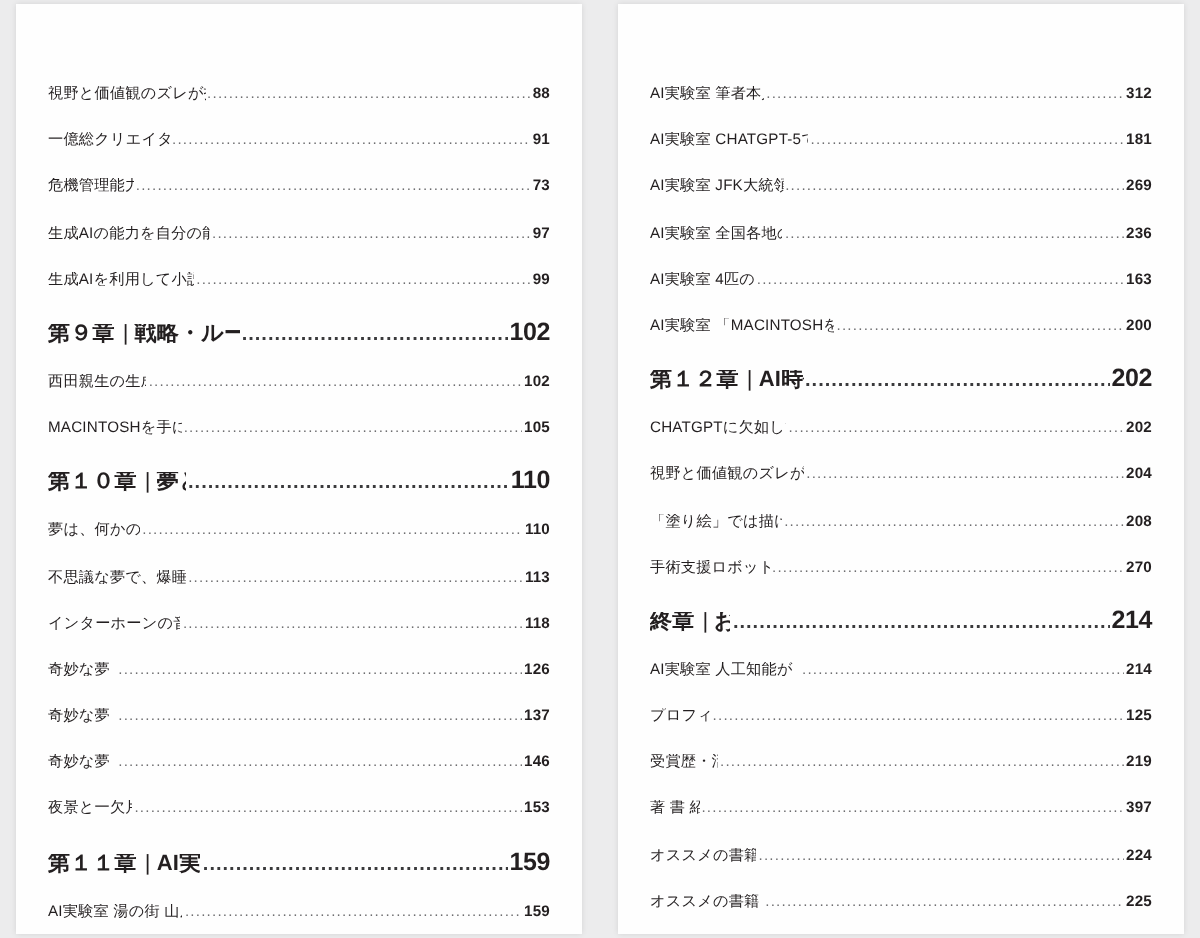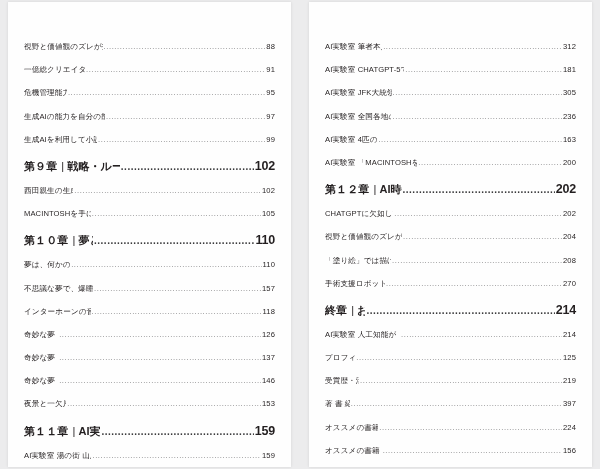--- a/index.html
+++ b/index.html
@@ -113,20 +113,21 @@
   }
 
   .entry-page {
     flex: 0 0 auto;
     text-align: right;
     color: #231f20;
   }
 
   .toc-entry.sub .entry-page {
     font-size: 7.6px;
+    font-weight: bold;
   }
 
   .toc-entry.chapter .entry-page {
     font-size: 12.5px;
     font-weight: 700;
     letter-spacing: -0.2px;
   }
 
   .chapter-label {
     display: inline;
@@ -154,21 +155,21 @@
           <span class="entry-page">88</span>
         </div>
         <div class="toc-entry sub">
           <span class="entry-title">一億総クリエイター時代の幻想</span>
           <span class="entry-dots"></span>
           <span class="entry-page">91</span>
         </div>
         <div class="toc-entry sub">
           <span class="entry-title">危機管理能力の欠如</span>
           <span class="entry-dots"></span>
-          <span class="entry-page">95</span>
+          <span class="entry-page">73</span>
         </div>
         <div class="toc-entry sub">
           <span class="entry-title">生成AIの能力を自分の能力と見誤る可能性あり</span>
           <span class="entry-dots"></span>
           <span class="entry-page">97</span>
         </div>
         <div class="toc-entry sub">
           <span class="entry-title">生成AIを利用して小説家になれるのか？</span>
           <span class="entry-dots"></span>
           <span class="entry-page">99</span>
@@ -194,21 +195,21 @@
           <span class="entry-page">110</span>
         </div>
         <div class="toc-entry sub">
           <span class="entry-title">夢は、何かの暗示！？</span>
           <span class="entry-dots"></span>
           <span class="entry-page">110</span>
         </div>
         <div class="toc-entry sub">
           <span class="entry-title">不思議な夢で、爆睡から目が覚める。</span>
           <span class="entry-dots"></span>
-          <span class="entry-page">157</span>
+          <span class="entry-page">113</span>
         </div>
         <div class="toc-entry sub">
           <span class="entry-title">インターホーンの音で夢から覚める</span>
           <span class="entry-dots"></span>
           <span class="entry-page">118</span>
         </div>
         <div class="toc-entry sub">
           <span class="entry-title">奇妙な夢（一）</span>
           <span class="entry-dots"></span>
           <span class="entry-page">126</span>
@@ -250,21 +251,21 @@
           <span class="entry-page">312</span>
         </div>
         <div class="toc-entry sub">
           <span class="entry-title">AI実験室 CHATGPT-5でレトロなゲームを制作</span>
           <span class="entry-dots"></span>
           <span class="entry-page">181</span>
         </div>
         <div class="toc-entry sub">
           <span class="entry-title">AI実験室 JFK大統領就任演説WEB化</span>
           <span class="entry-dots"></span>
-          <span class="entry-page">305</span>
+          <span class="entry-page">269</span>
         </div>
         <div class="toc-entry sub">
           <span class="entry-title">AI実験室 全国各地の方言で翻訳！？</span>
           <span class="entry-dots"></span>
           <span class="entry-page">236</span>
         </div>
         <div class="toc-entry sub">
           <span class="entry-title">AI実験室 4匹の子豚と黒牛</span>
           <span class="entry-dots"></span>
           <span class="entry-page">163</span>
@@ -325,20 +326,20 @@
           <span class="entry-page">397</span>
         </div>
         <div class="toc-entry sub">
           <span class="entry-title">オススメの書籍（人間学）</span>
           <span class="entry-dots"></span>
           <span class="entry-page">224</span>
         </div>
         <div class="toc-entry sub">
           <span class="entry-title">オススメの書籍（商品開発）</span>
           <span class="entry-dots"></span>
-          <span class="entry-page">156</span>
+          <span class="entry-page">225</span>
         </div>
         <div class="toc-entry sub"></div>
       </div>
 
   </div>
 
 </div>
 
 </body></html>

